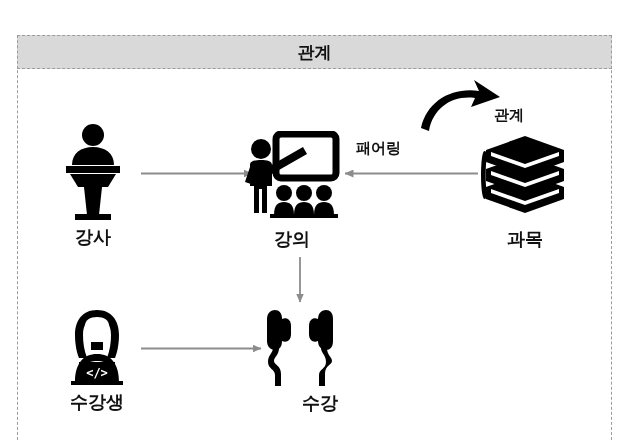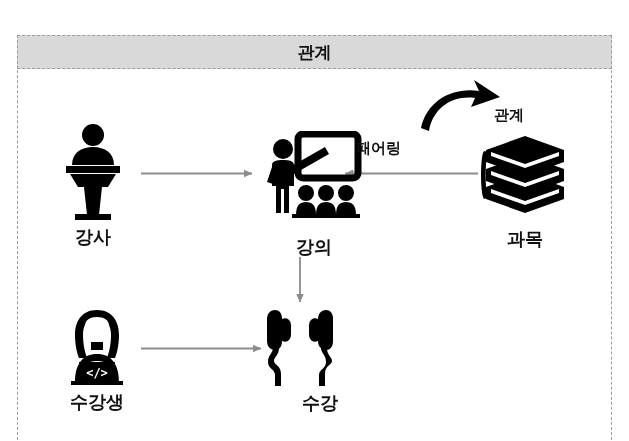--- a/index.html
+++ b/index.html
@@ -149,21 +149,21 @@
 
       <path d="M17,53 L63,53 L55,66 L25,66 Z" fill="#000"></path>
 
       <path d="M31,66 L49,66 L46,94 L34,94 Z" fill="#000"></path>
 
       <rect x="22" y="93" width="36" height="6" fill="#000"></rect>
     </svg>
     <span class="node-label">강사</span>
   </div>
 
-  <div class="node" style="left:264px; top:110px; width:100px;gap:8px;">
+  <div class="node" style="left:242px; top:110px; width:100px;">
     <svg class="node-icon" width="100" height="92" viewBox="0 0 100 92" xmlns="http://www.w3.org/2000/svg">
 
       <rect x="34" y="3" width="60" height="44" rx="5" ry="5" fill="none" stroke="#000" stroke-width="7"></rect>
 
       <circle cx="19" cy="18" r="10" fill="#000"></circle>
 
       <path d="M8,34 C8,30 13,29 19,29 C25,29 30,30 30,34 L30,55 L25,55 L25,82
                L20,82 L20,58 L17,58 L17,82 L12,82 L12,55 L8,55 Z" fill="#000"></path>
 
       <path d="M26,36 L61,16 L65,23 L30,43 Z" fill="#000"></path>

